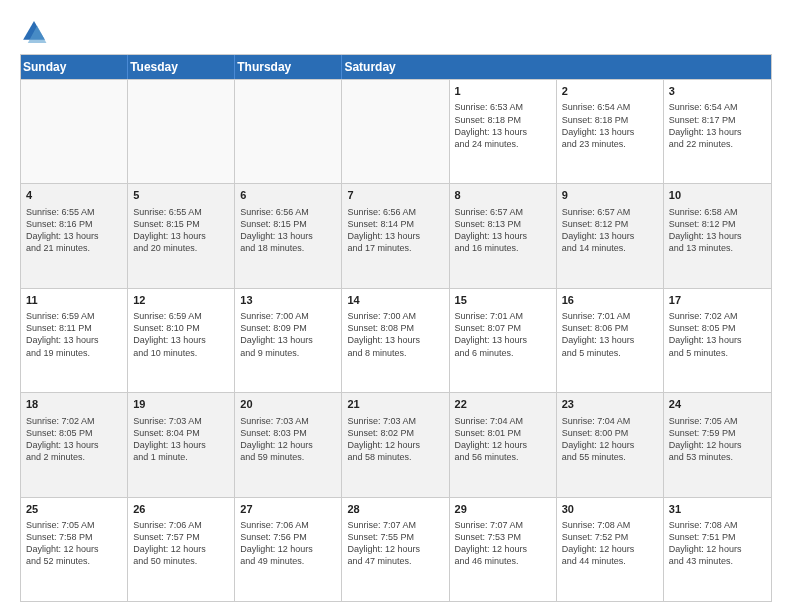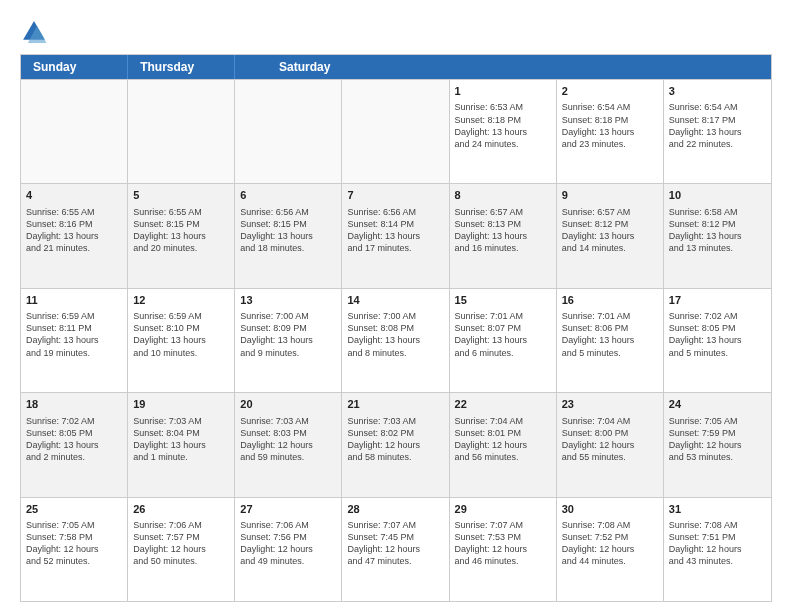--- a/index.html
+++ b/index.html
@@ -69,25 +69,25 @@
     }
     .cal-header {
       display: grid;
       grid-template-columns: repeat(7, 1fr);
       background: #2a6db5;
     }
     .cal-header-cell {
       color: #fff;
       font-size: 12px;
       font-weight: bold;
-      padding: 5px 12px;
+      padding: 5px 2px;
       border-right: 1px solid #4a8ad5;
       text-align: left;
     }
-    .cal-header-cell:last-child { border-right: none; text-align: right; }
+    .cal-header-cell:last-child { border-right: none; }
     .cal-body {
       flex: 1;
       display: flex;
       flex-direction: column;
     }
     .cal-row {
       display: grid;
       grid-template-columns: repeat(7, 1fr);
       flex: 1;
       border-top: 1px solid #ccc;
@@ -135,20 +135,21 @@
     </div>
     <div class="title-block">
       <div class="main-title"></div>
       <div class="sub-title"></div>
     </div>
   </div>
 
   <div class="calendar">
     <div class="cal-header">
     <div class="cal-header-cell">Sunday</div>
+        <div class="cal-header-cell">Tuesday</div>
         <div class="cal-header-cell">Thursday</div>
         <div class="cal-header-cell">Saturday</div>
       </div>
     <div class="cal-body">
     <div class="cal-row">
           <div class="cal-cell empty"></div>
           <div class="cal-cell empty"></div>
           <div class="cal-cell empty"></div>
           <div class="cal-cell empty"></div>
           <div class="cal-cell">
@@ -344,21 +345,21 @@
           <div class="cal-cell">
             <span class="day-num">27</span>
             <span class="cell-line">Sunrise: 7:06 AM</span>
             <span class="cell-line">Sunset: 7:56 PM</span>
             <span class="cell-line">Daylight: 12 hours</span>
             <span class="cell-line">and 49 minutes.</span>
           </div>
           <div class="cal-cell">
             <span class="day-num">28</span>
             <span class="cell-line">Sunrise: 7:07 AM</span>
-            <span class="cell-line">Sunset: 7:45 PM</span>
+            <span class="cell-line">Sunset: 7:55 PM</span>
             <span class="cell-line">Daylight: 12 hours</span>
             <span class="cell-line">and 47 minutes.</span>
           </div>
           <div class="cal-cell">
             <span class="day-num">29</span>
             <span class="cell-line">Sunrise: 7:07 AM</span>
             <span class="cell-line">Sunset: 7:53 PM</span>
             <span class="cell-line">Daylight: 12 hours</span>
             <span class="cell-line">and 46 minutes.</span>
           </div>

